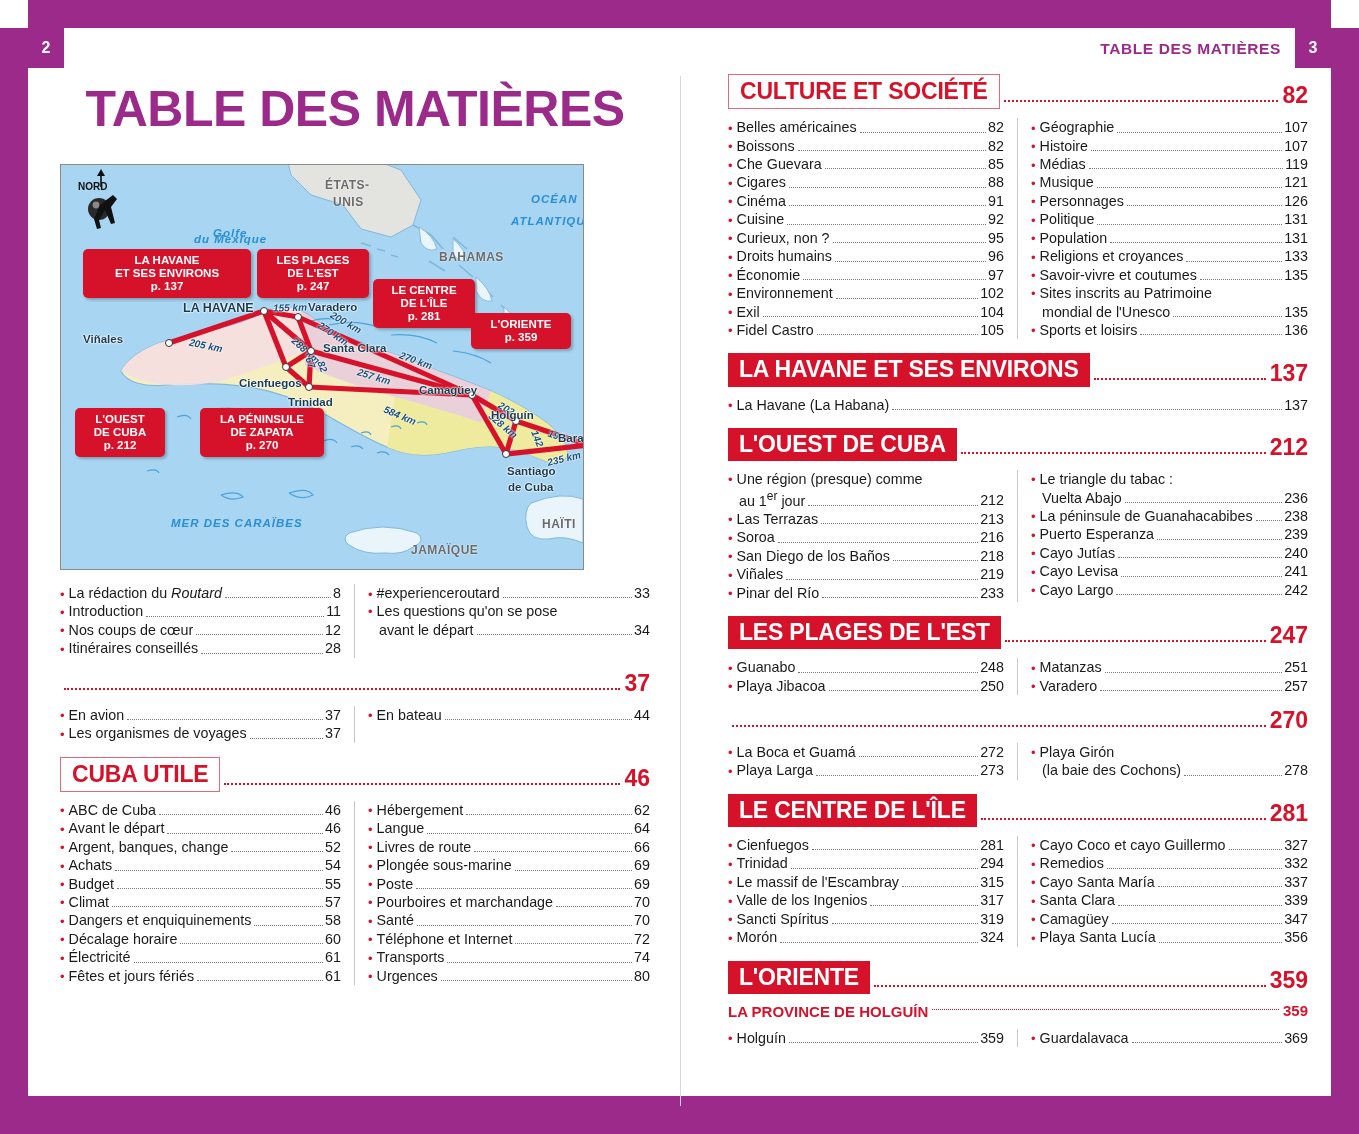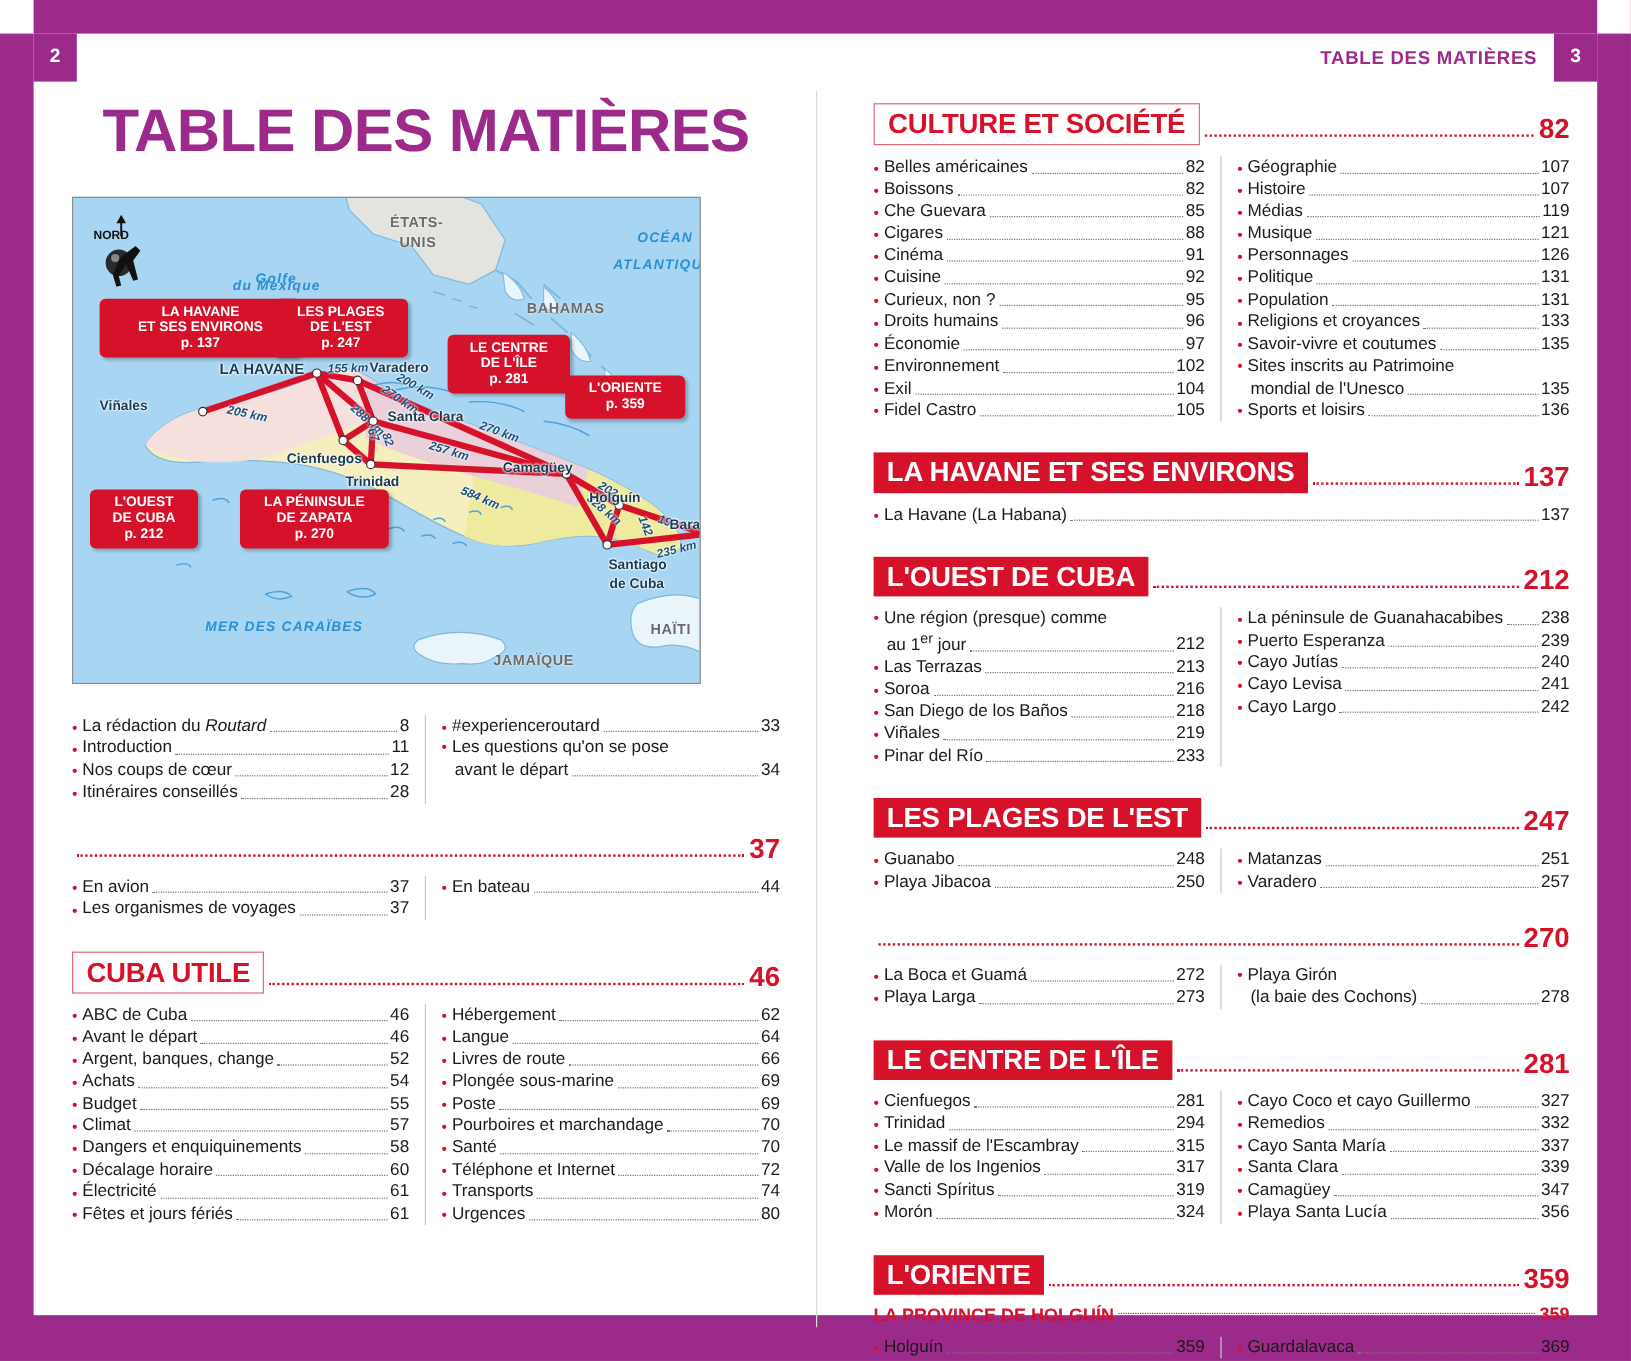--- a/index.html
+++ b/index.html
@@ -68,27 +68,27 @@
   }
   .callout{
     position:absolute;background:#d6122b;color:#fff;border-radius:5px;
     text-align:center;font-weight:bold;font-size:11.5px;line-height:1.12;
     padding:5px 8px;box-shadow:2px 2px 3px rgba(0,0,0,.25);white-space:nowrap;
   }
   .cityDot{
     position:absolute;width:8px;height:8px;border-radius:50%;
     background:#fff;border:1.6px solid #333;box-sizing:border-box;
   }
-  .compass{position:absolute;left:18px;top:10px;width:56px;height:66px;}
+  .compass{position:absolute;left:18px;top:0;width:56px;height:66px;}
   .compass .nrd{
     position:absolute;top:16px;left:-1px;color:#111;font-weight:bold;font-size:10px;
   }
 
   
-  .sec{margin-top:26px;}
+  .sec{margin-top:14px;}
   .sec-head{display:flex;align-items:flex-end;}
   .sec-title{
     font-weight:bold;font-size:23px;letter-spacing:-.2px;padding:4px 11px 5px 11px;
     white-space:nowrap;line-height:1.05;
   }
   .sec-title.outline{color:#d6122b;border:1.4px solid #e06a78;background:#fff;}
   .sec-title.solid{color:#ffffff;background:#d6122b;}
   .sec-title.purple{color:#ffffff;background:#9c2a8a;}
   .dotfill{
     flex:1;border-bottom:2.2px dotted #d6122b;margin:0 4px 7px 4px;height:1px;min-width:6px;
@@ -286,21 +286,21 @@
           <div class="mlabel" style="left: 430px; top: 244px;">Holguín</div>
           <div class="mlabel" style="left: 497px; top: 267px;">Baracoa</div>
           <div class="cityDot" style="left: 441px; top: 285px;"></div>
           <div class="mlabel" style="left: 446px; top: 300px;">Santiago</div>
           <div class="mlabel" style="left: 447px; top: 316px;">de Cuba</div>
           <div class="callout" style="left: 22px; top: 84px; min-width: 152px;">
             <div>LA HAVANE</div>
             <div>ET SES ENVIRONS</div>
             <div>p. 137</div>
           </div>
-          <div class="callout" style="left: 167px; top: 84px; min-width: 96px;">
+          <div class="callout" style="left: 196px; top: 84px; min-width: 96px;">
             <div>LES PLAGES</div>
             <div>DE L'EST</div>
             <div>p. 247</div>
           </div>
           <div class="callout" style="left: 312px; top: 114px; min-width: 86px;">
             <div>LE CENTRE</div>
             <div>DE L'ÎLE</div>
             <div>p. 281</div>
           </div>
           <div class="callout" style="left: 410px; top: 148px; min-width: 84px;">
@@ -746,20 +746,28 @@
                 <span class="epage">219</span>
               </div>
               <div class="entry">
                 <span class="bullet">•</span>
                 <span class="etext">Pinar del Río</span>
                 <span class="edots"></span>
                 <span class="epage">233</span>
               </div>
             </div>
             <div class="ecol second">
+              <div class="entry wrap">
+                <span class="l1"><span class="bullet">•</span>Le triangle du tabac :</span>
+                <span class="l2">
+                  <span class="etext">Vuelta Abajo</span>
+                  <span class="edots"></span>
+                  <span class="epage">236</span>
+                </span>
+              </div>
               <div class="entry">
                 <span class="bullet">•</span>
                 <span class="etext">La péninsule de Guanahacabibes</span>
                 <span class="edots"></span>
                 <span class="epage">238</span>
               </div>
               <div class="entry">
                 <span class="bullet">•</span>
                 <span class="etext">Puerto Esperanza</span>
                 <span class="edots"></span>

